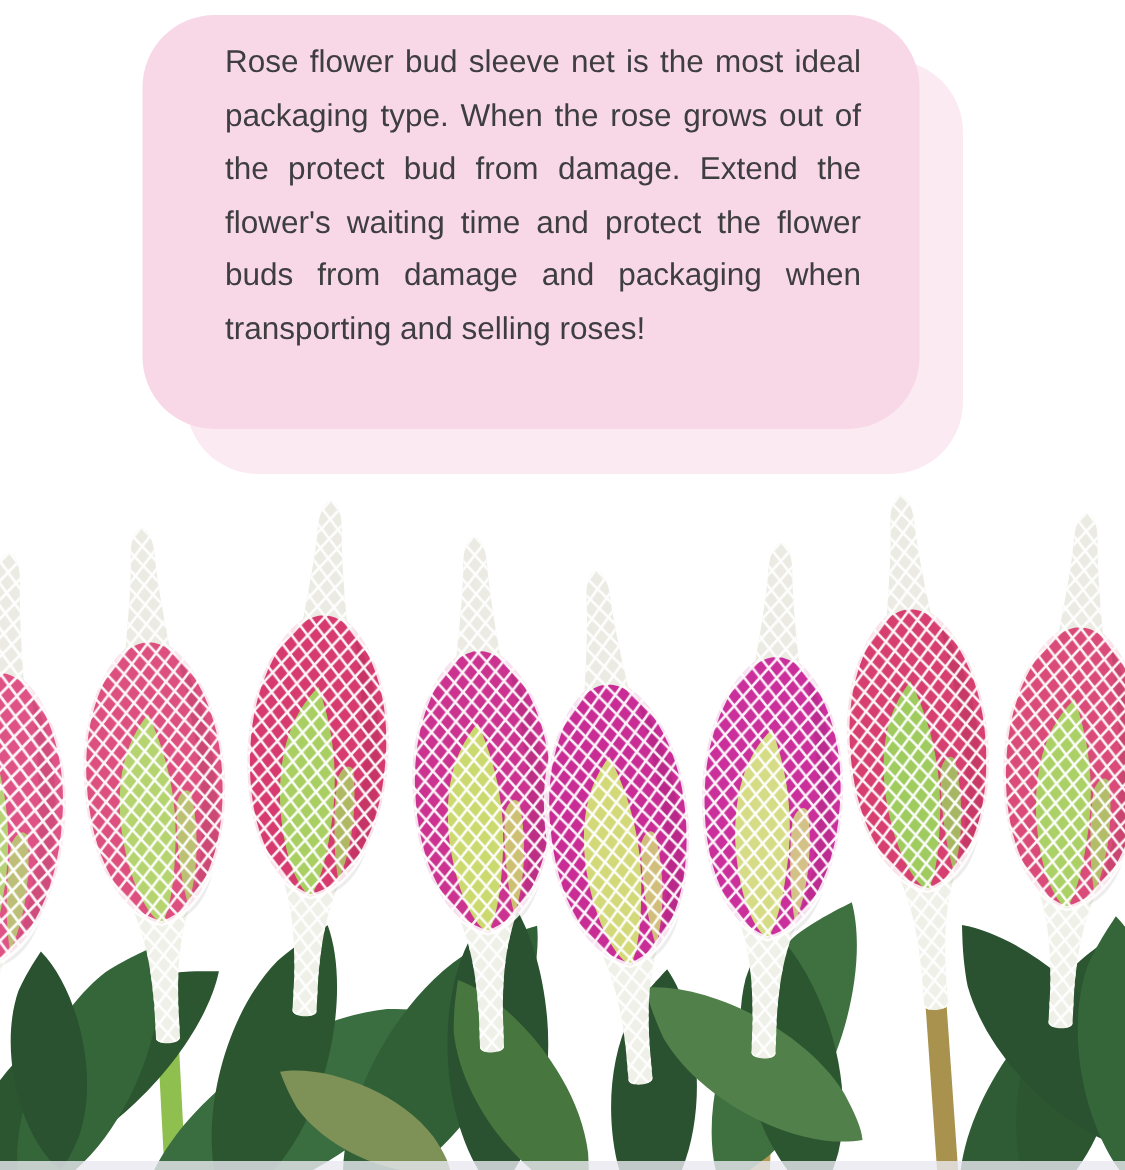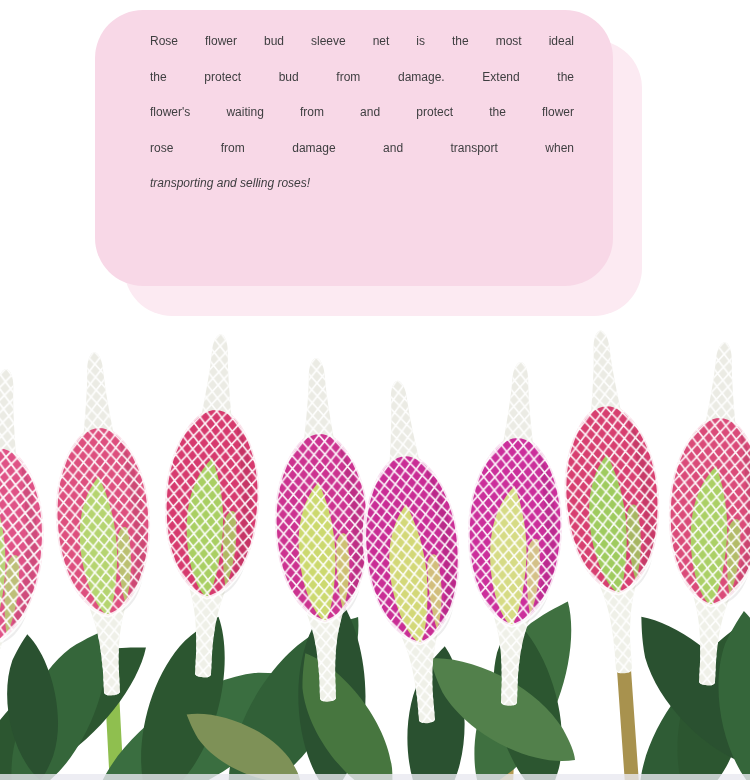--- a/index.html
+++ b/index.html
@@ -10,45 +10,45 @@
   .bubble-back{
     position:absolute;left:124px;top:40px;width:518px;height:276px;
     border-radius:48px;background:#fceaf2;
   }
   .bubble-main{
     position:absolute;left:95px;top:10px;width:518px;height:276px;
     border-radius:48px;background:#f8d8e7;
   }
   .bubble-text{
     position:absolute;left:55px;top:14px;width:424px;
-    color:#3e3e40;font-size:12px;line-height:35.5px;
+    color:#3e3e40;font-size:21px;line-height:35.5px;
   }
   .bubble-text .line{
     display:block;white-space:nowrap;
     text-align:justify;text-align-last:justify;
   }
   .bubble-text .line:last-child{
     text-align-last:left;
-    font-style:italic;
   }
   .photo{
     position:absolute;left:0;top:330px;width:750px;height:450px;
   }
 </style>
 </head>
 <body>
 
 <div class="bubble-back"></div>
 
 <div class="bubble-main">
   <div class="bubble-text">
     <span class="line">Rose flower bud sleeve net is the most ideal</span>
+    <span class="line">packaging type. When the rose grows out of</span>
     <span class="line">the protect bud from damage. Extend the</span>
-    <span class="line">flower's waiting from and protect the flower</span>
-    <span class="line">rose from damage and transport when</span>
+    <span class="line">flower's waiting time and protect the flower</span>
+    <span class="line">buds from damage and packaging when</span>
     <span class="line">transporting and selling roses!</span>
   </div>
 </div>
 
 <svg class="photo" viewBox="0 0 750 450" xmlns="http://www.w3.org/2000/svg">
   <defs>
     <pattern id="net" width="11" height="13" patternUnits="userSpaceOnUse">
       <path d="M0,0 L11,13 M11,0 L0,13" stroke="#ffffff" stroke-width="1.7" fill="none" opacity="0.95"></path>
     </pattern>
     <path id="budBody" d="M0,-96 C27,-90 47,-48 47,-2 C47,50 28,88 0,96 C-28,88 -47,50 -47,-2 C-47,-48 -27,-90 0,-96 Z"></path>

